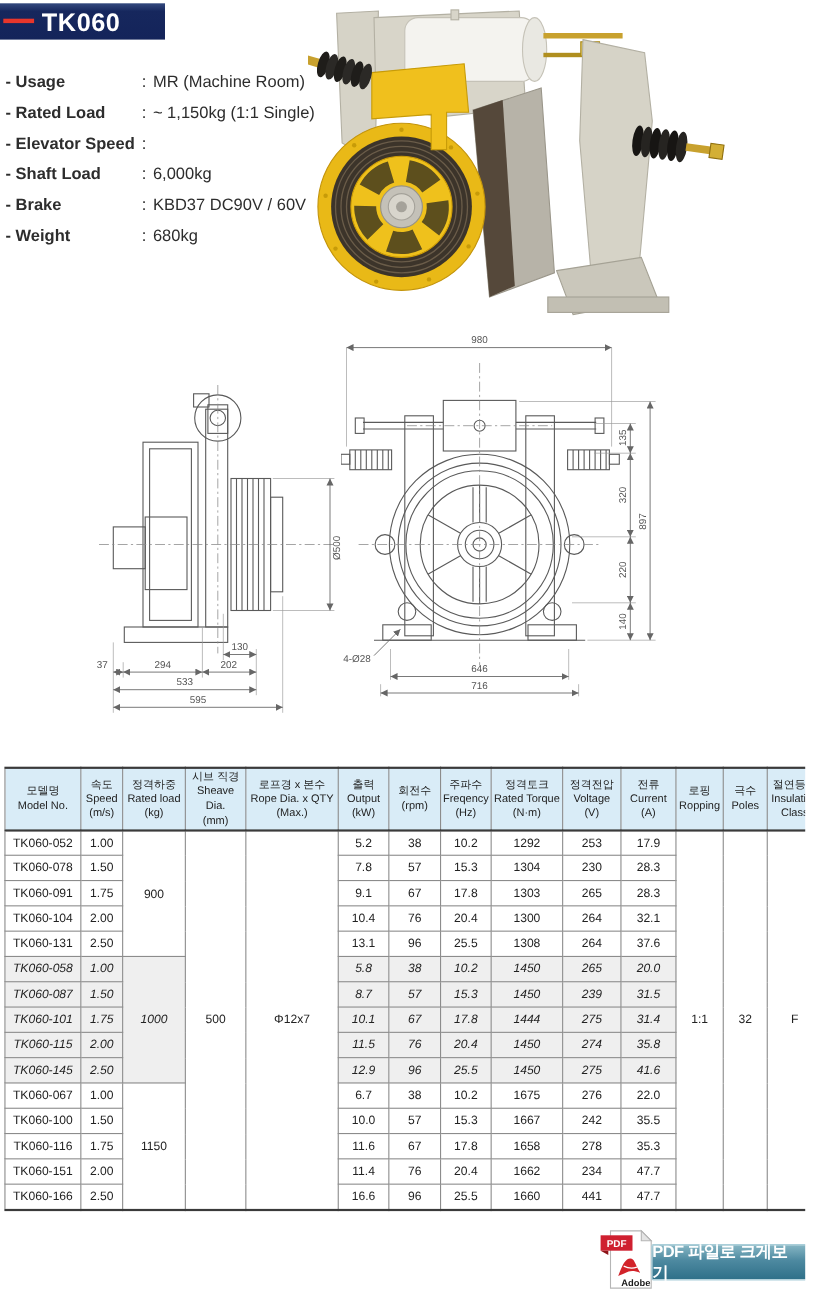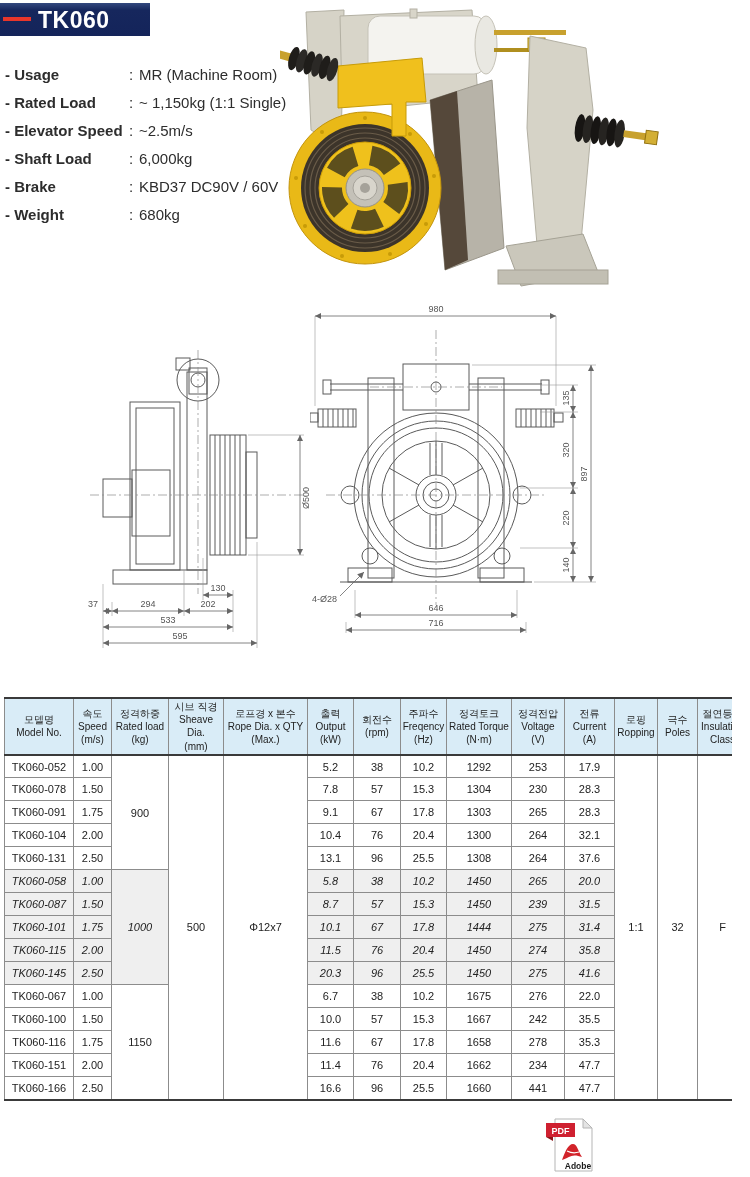--- a/index.html
+++ b/index.html
@@ -76,21 +76,20 @@
       <span class="spec-value">MR (Machine Room)</span>
     </div>
     <div class="spec-row">
       <span class="spec-label">- Rated Load</span>
       <span class="spec-colon">:</span>
       <span class="spec-value">~ 1,150kg (1:1 Single)</span>
     </div>
     <div class="spec-row">
       <span class="spec-label">- Elevator Speed</span>
       <span class="spec-colon">:</span>
-      <span class="spec-value">~2.5m/s</span>
     </div>
     <div class="spec-row">
       <span class="spec-label">- Shaft Load</span>
       <span class="spec-colon">:</span>
       <span class="spec-value">6,000kg</span>
     </div>
     <div class="spec-row">
       <span class="spec-label">- Brake</span>
       <span class="spec-colon">:</span>
       <span class="spec-value">KBD37 DC90V / 60V</span>
@@ -419,21 +418,21 @@
             <td class="shade">11.5</td>
             <td class="shade">76</td>
             <td class="shade">20.4</td>
             <td class="shade">1450</td>
             <td class="shade">274</td>
             <td class="shade">35.8</td>
           </tr>
           <tr>
             <td class="shade">TK060-145</td>
             <td class="shade">2.50</td>
-            <td class="shade">20.3</td>
+            <td class="shade">12.9</td>
             <td class="shade">96</td>
             <td class="shade">25.5</td>
             <td class="shade">1450</td>
             <td class="shade">275</td>
             <td class="shade">41.6</td>
           </tr>
           <tr>
             <td>TK060-067</td>
             <td>1.00</td>
             <td rowspan="5">1150</td>
@@ -491,14 +490,18 @@
   <svg class="pdf-icon" width="50" height="58" viewBox="0 0 50 58">
     <path d="M10,3 H38 L47,12 V55 H10 Z" fill="#fff" stroke="#b5b5b5"></path>
     <path d="M38,3 L38,12 L47,12 Z" fill="#e4e4e4" stroke="#b5b5b5"></path>
     <rect x="1" y="7" width="29" height="14" fill="#cf2030"></rect>
     <path d="M1,21 L8,25 L8,21 Z" fill="#8d1418"></path>
     <text x="15.5" y="17.5" text-anchor="middle" font-size="9" font-weight="bold" fill="#fff">PDF</text>
     <path d="M17,44 C20,36 23,28 28,28 C32,28 32,33 37,41 C33,39.5 29,39 26.5,40 C23,41.5 19.5,43 17,44 Z" fill="#d2232a"></path>
     <path d="M22,35 C26,37 31,37 34,36" stroke="#fff" stroke-width="1.2" fill="none"></path>
     <text x="33" y="53" text-anchor="middle" font-size="8.5" font-weight="bold" fill="#1a1a1a">Adobe</text>
   </svg>
+  <a class="pdf-button">
+    <span class="lbl">PDF 파일로 크게보기</span>
+    <span class="chev">›</span>
+  </a>
 
 </div>
 
 </body></html>

